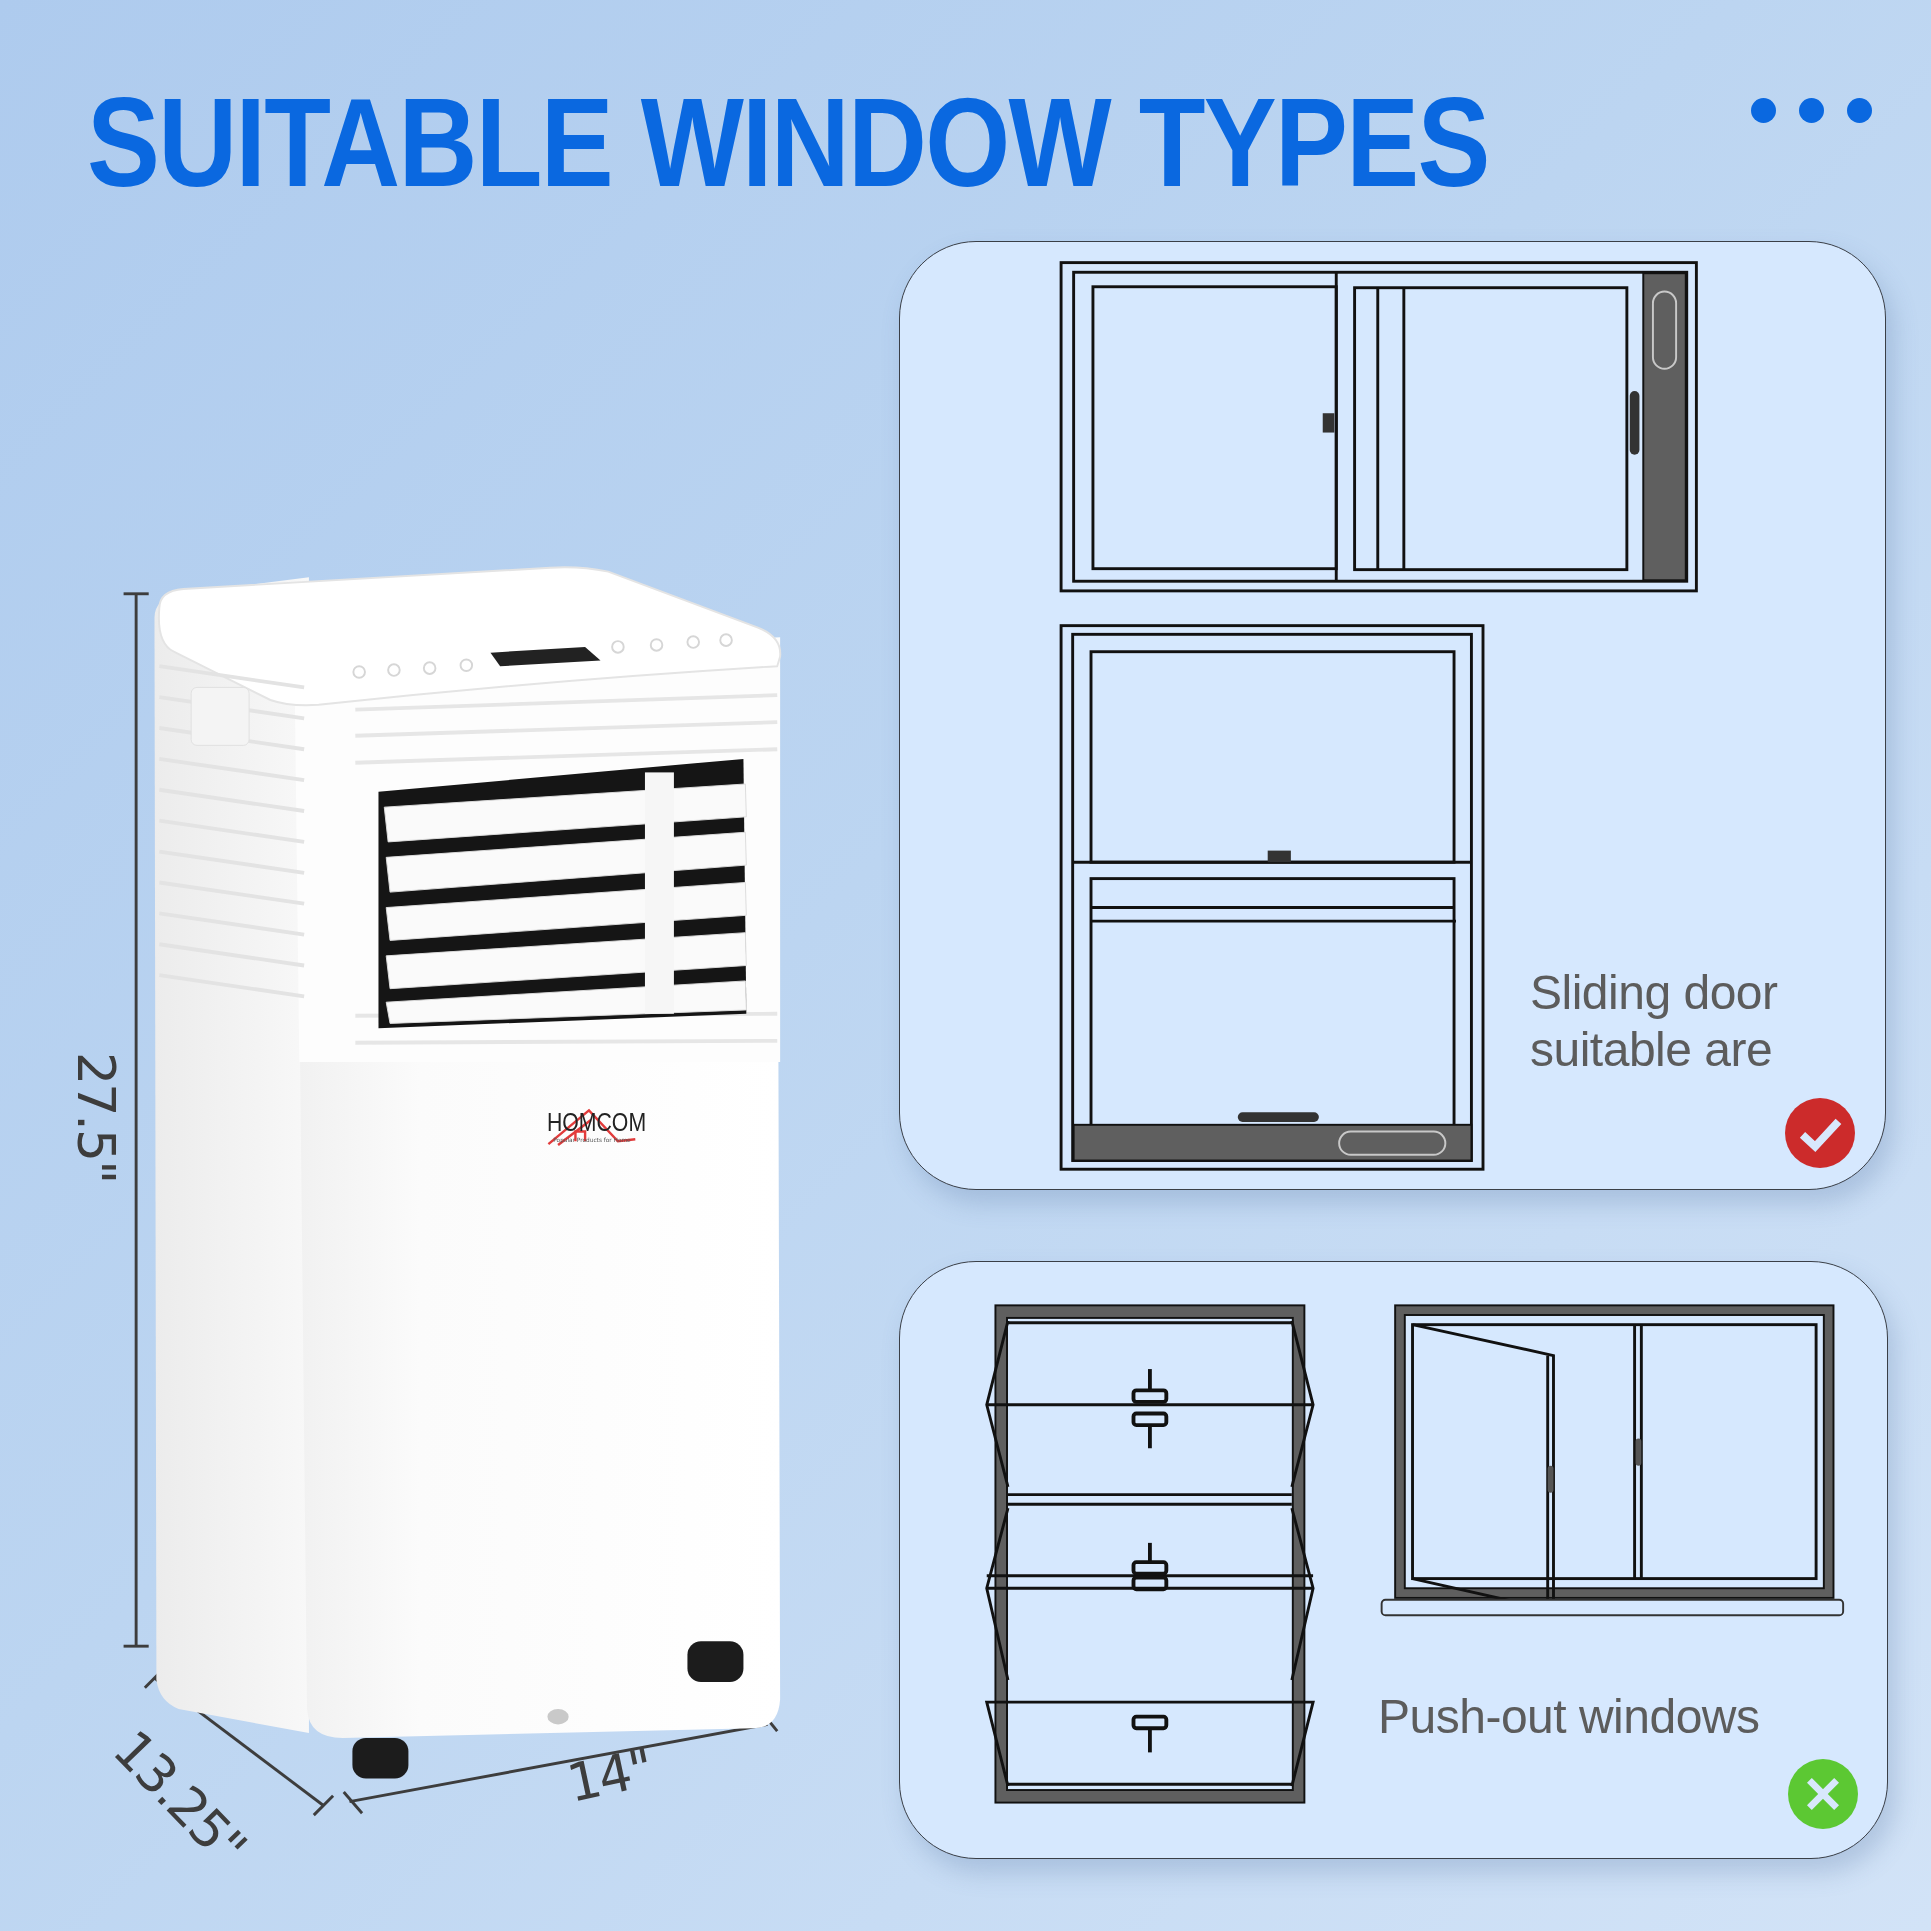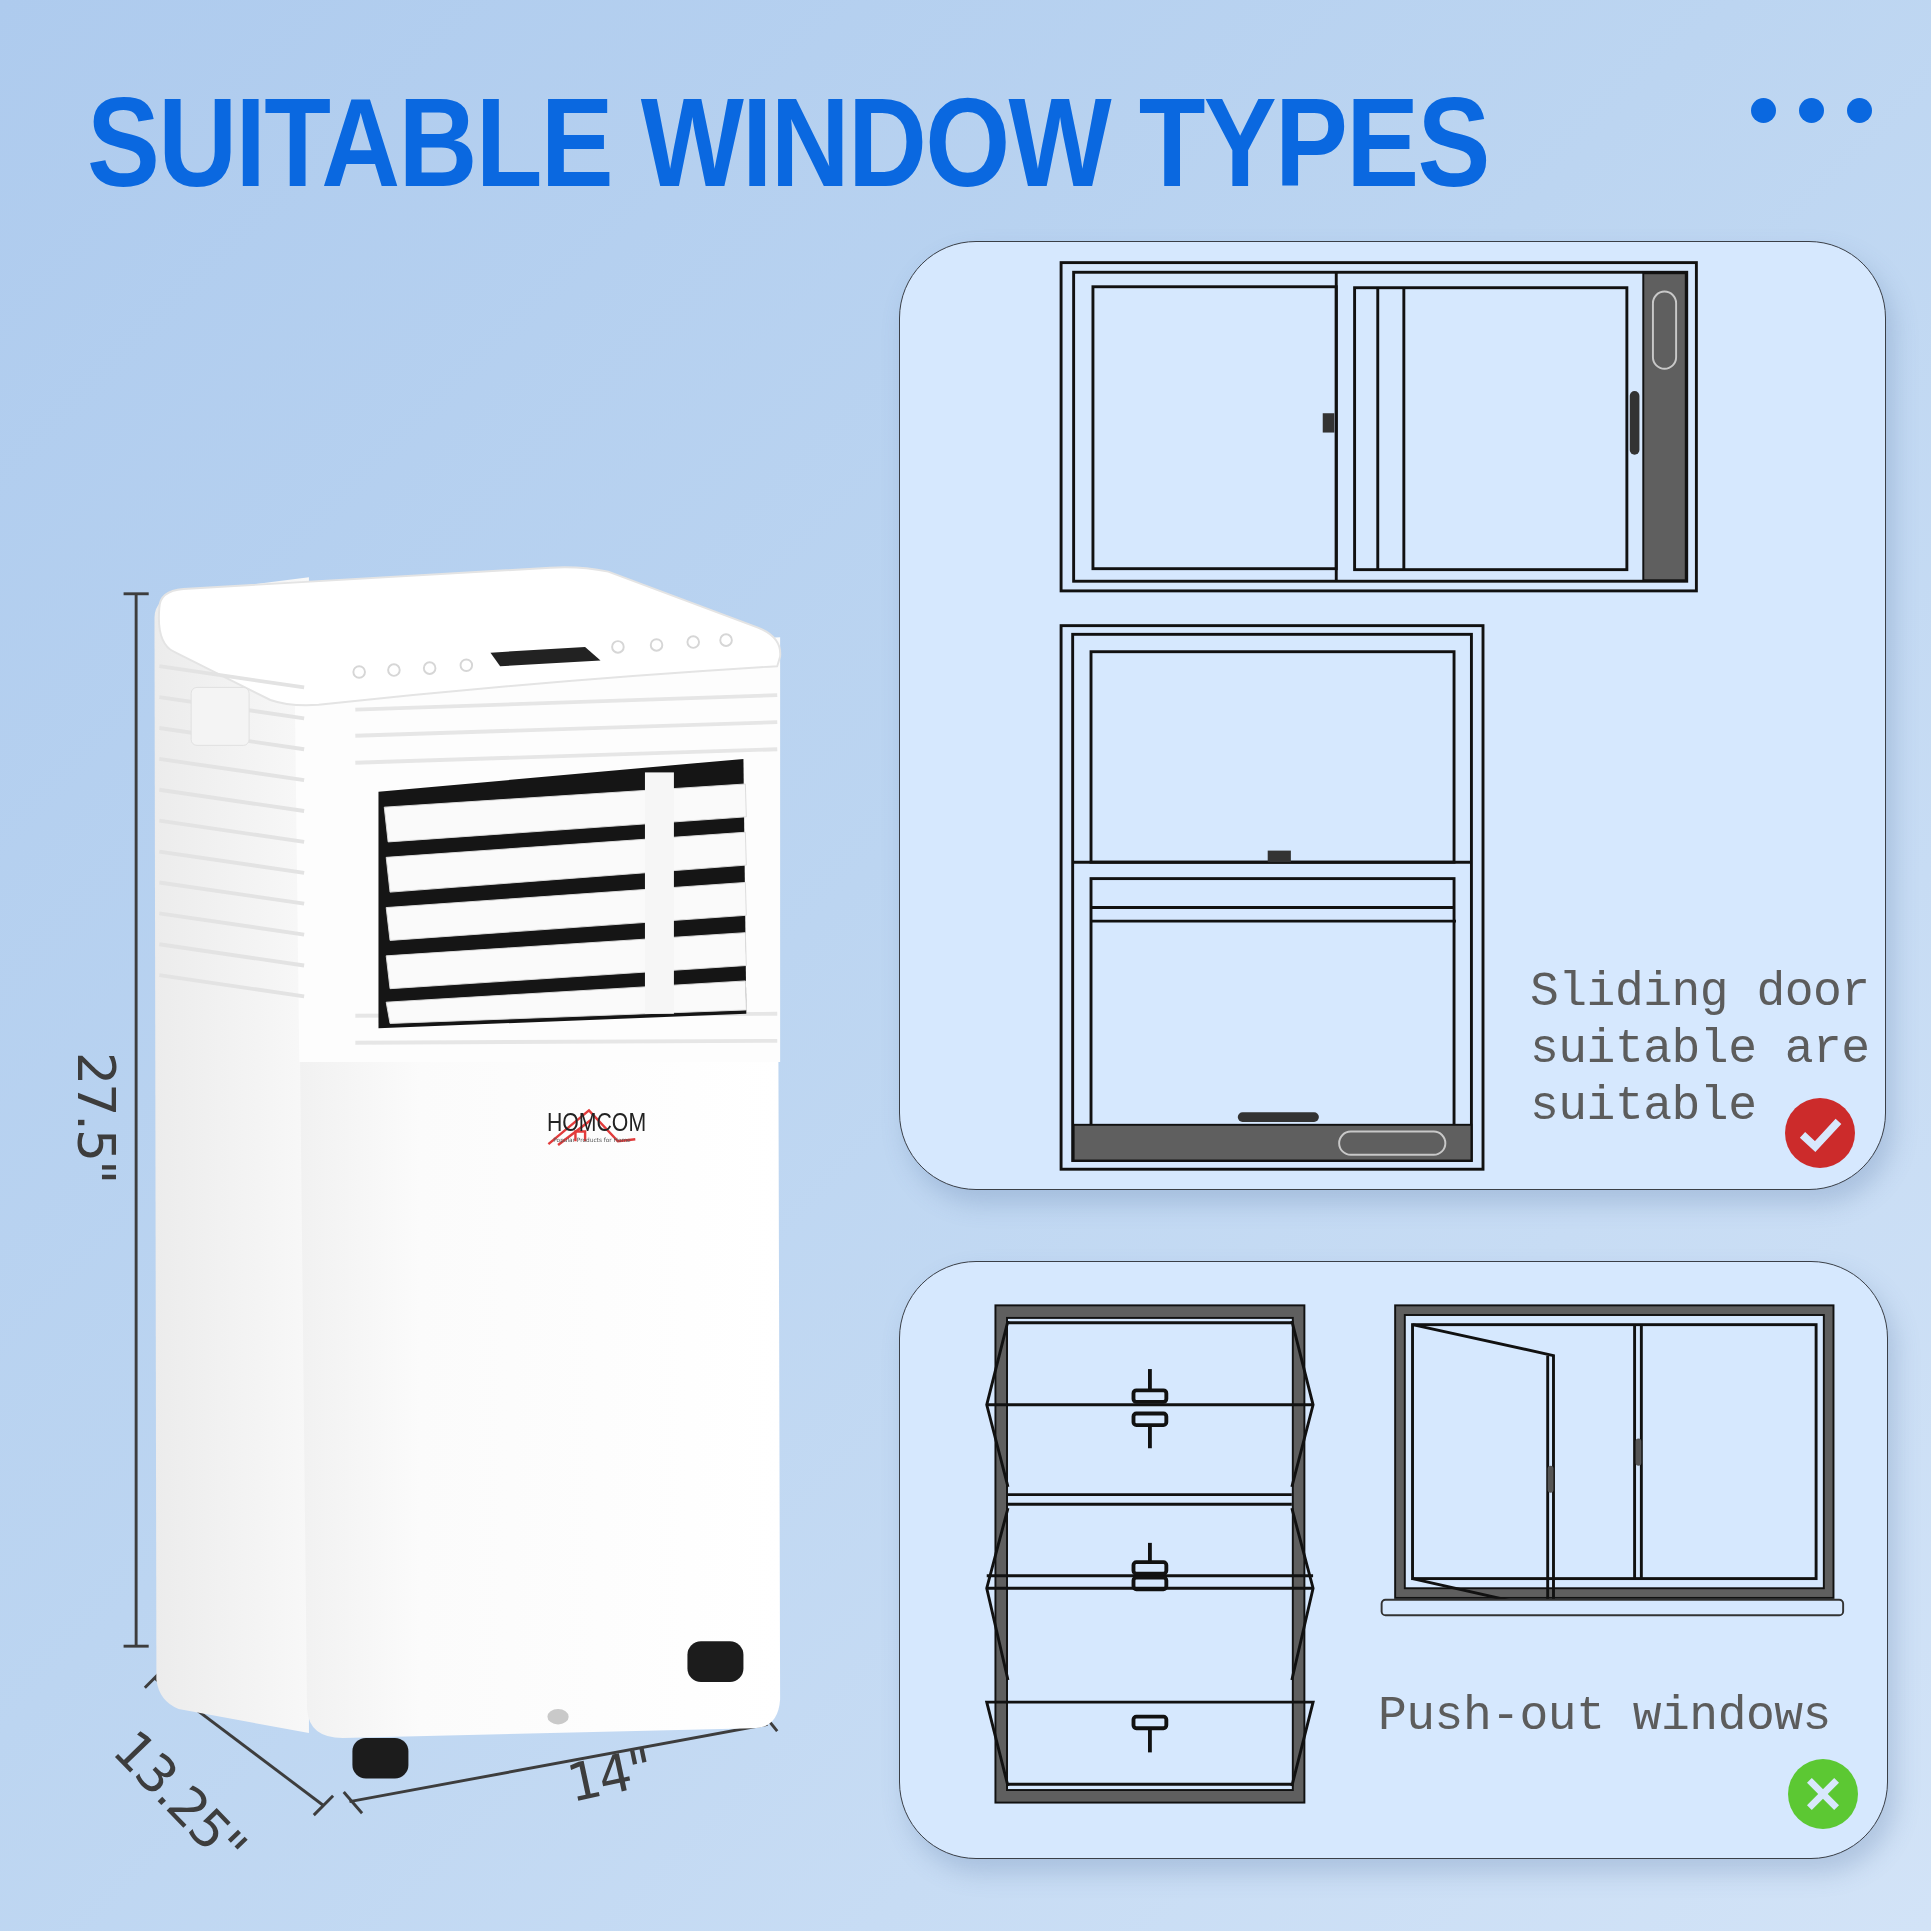--- a/index.html
+++ b/index.html
@@ -7,21 +7,21 @@
     background: linear-gradient(135deg, #aecbee 0%, #bcd5f1 45%, #d2e3f7 100%);
     font-family: "DejaVu Sans", sans-serif; }
   .title { position:absolute; left:87px; top:79px; font-family:"Liberation Sans", sans-serif; font-weight:bold;
     font-size:127px; line-height:127px; color:#0a68e0; letter-spacing:-1.9px; transform:scaleX(0.86); transform-origin:left top; white-space:nowrap; }
   .dots { position:absolute; left:1751px; top:98px; display:flex; gap:23px; }
   .dot { width:25px; height:25px; border-radius:50%; background:#0a68e0; }
   .card { position:absolute; background:#d6e8fe; border:1.9px solid #3a3f47; border-radius:77px;
     box-shadow: 7.7px 13.5px 23px rgba(80,110,160,0.25); }
   .card-top { left:899px; top:241px; width:985px; height:947px; }
   .card-bottom { left:899px; top:1261px; width:987px; height:596px; }
-  .caption { position:absolute; font-family:Liberation Mono, monospace; color:#5c5c5c; font-size:48px; line-height:57px; letter-spacing:-0.5px; }
+  .caption { position:absolute; font-family:Liberation Sans, sans-serif; color:#5c5c5c; font-size:48px; line-height:57px; letter-spacing:-0.5px; }
   .cap-top { left:1530px; top:964px; }
   .cap-bottom { left:1378px; top:1688px; }
   .badge { position:absolute; border-radius:50%; display:flex; align-items:center; justify-content:center; }
   .badge-ok { left:1785px; top:1098px; width:70px; height:70px; background:#cc2b2b; }
   .badge-no { left:1788px; top:1759px; width:70px; height:70px; background:#5cc833; }
   svg.abs { position:absolute; left:0; top:0; }
   .dim { position:absolute; font-family:"DejaVu Sans", sans-serif; color:#3d3d3d; font-size:52px; letter-spacing:-1.9px; white-space:nowrap; }
   .dim-h { left:60px; top:1052px; transform:rotate(90deg); transform-origin:left top; left:126px; }
   .dim-d { left:145px; top:1719px; transform:rotate(46deg); transform-origin:left top; }
   .dim-w { left:562px; top:1755px; transform:rotate(-12deg); transform-origin:left top; }
@@ -174,21 +174,20 @@
     <line x1="1130" y1="954" x2="1508" y2="954"></line>
   </g>
   <rect x="1313" y="881" width="24" height="12" fill="#333"></rect>
   <rect x="1282" y="1152" width="84" height="10" rx="5" fill="#333"></rect>
   <rect x="1112" y="1165" width="412" height="37" fill="#5f5f5f" stroke="#111" stroke-width="2"></rect>
   <rect x="1387" y="1172" width="110" height="24" rx="12" fill="none" stroke="#c8c8c8" stroke-width="2"></rect>
 </svg>
 <div class="caption cap-top">
   <div>Sliding door</div>
   <div>suitable are</div>
-  <div>suitable</div>
 </div>
 <div class="badge badge-ok">
   <svg width="70" height="70" viewBox="0 0 72 72">
     <polyline points="18,38 31,50 55,24" fill="none" stroke="#d8e8fc" stroke-width="8"></polyline>
   </svg>
 </div>
 
 <div class="card card-bottom"></div>
 <svg class="abs" width="1931" height="1931" viewBox="0 0 2000 2000">
 

